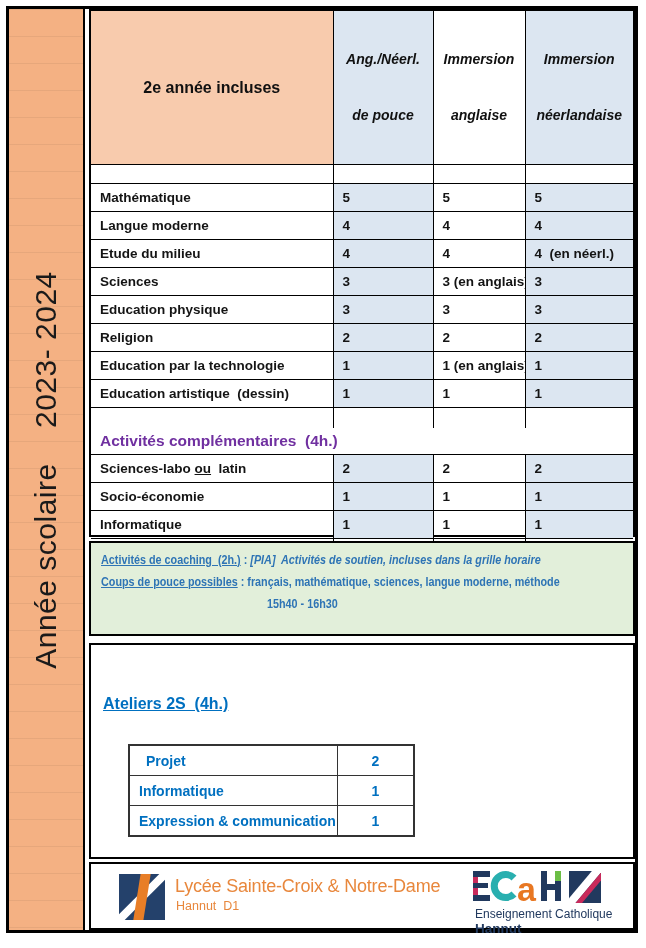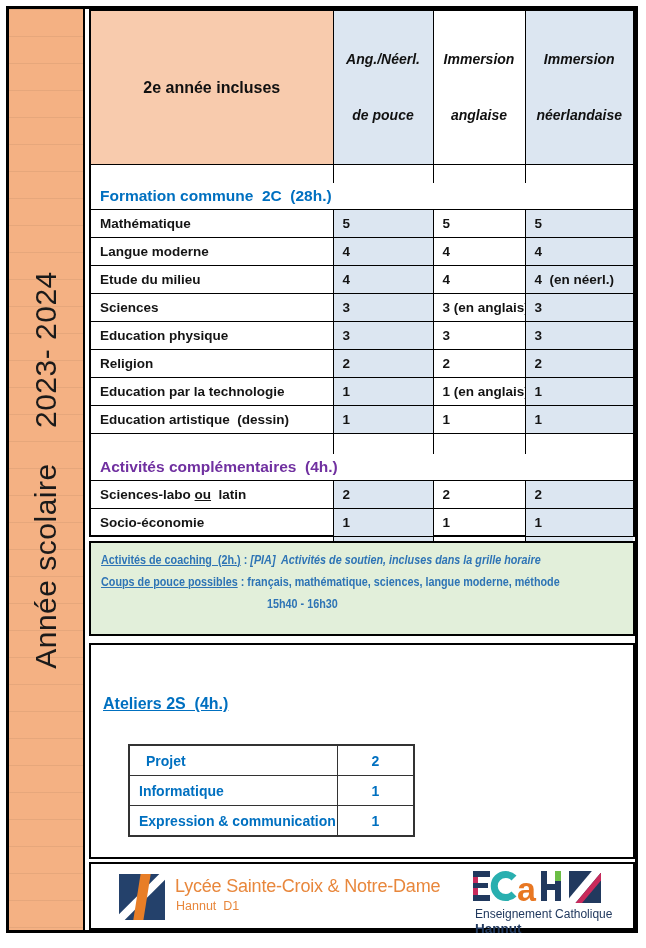--- a/index.html
+++ b/index.html
@@ -140,23 +140,20 @@
         <div>Immersion</div>
         <div>néerlandaise</div>
       </th>
     </tr>
     <tr class="sp">
           <td></td>
           <td class="v"></td>
           <td class="v"></td>
           <td class="v"></td>
         </tr>
-    <tr class="sec">
-      <td colspan="4" class="blue">Formation commune  2C  (28h.)</td>
-    </tr>
 
     <tr class="row">
       <td class="lbl">Mathématique</td>
       <td class="v1">5</td>
       <td class="v2">5</td>
       <td class="v3">5</td>
     </tr>
     <tr class="row">
       <td class="lbl">Langue moderne</td>
       <td class="v1">4</td>

